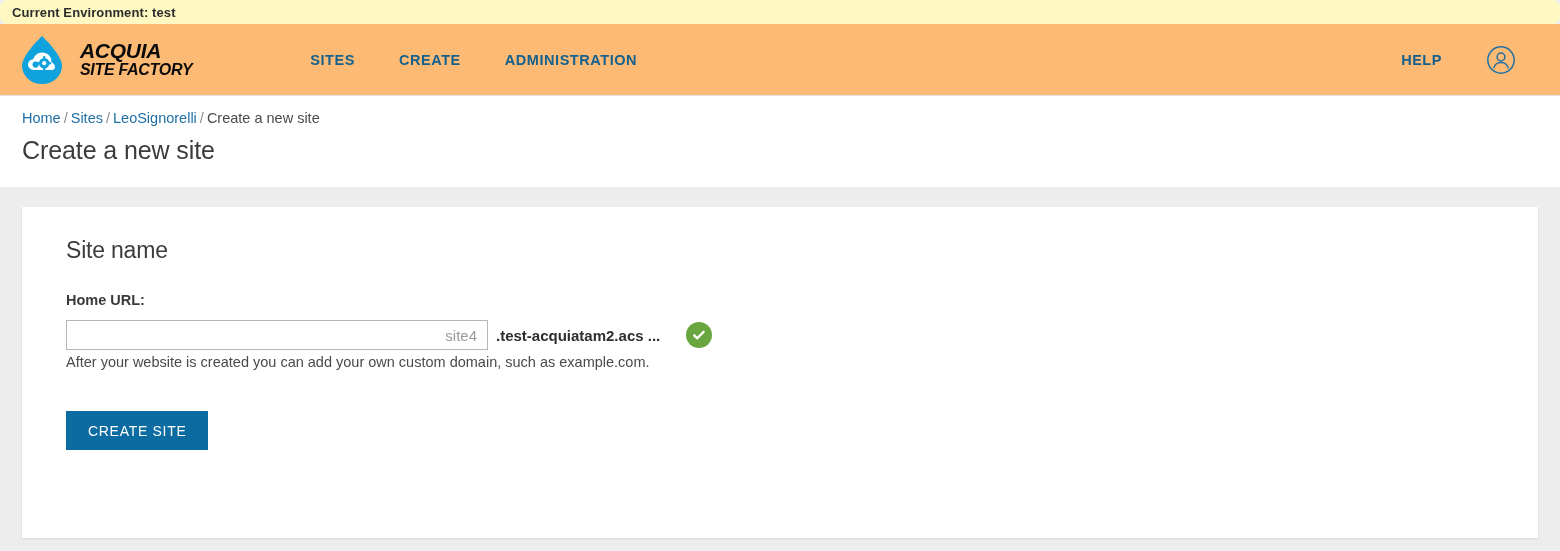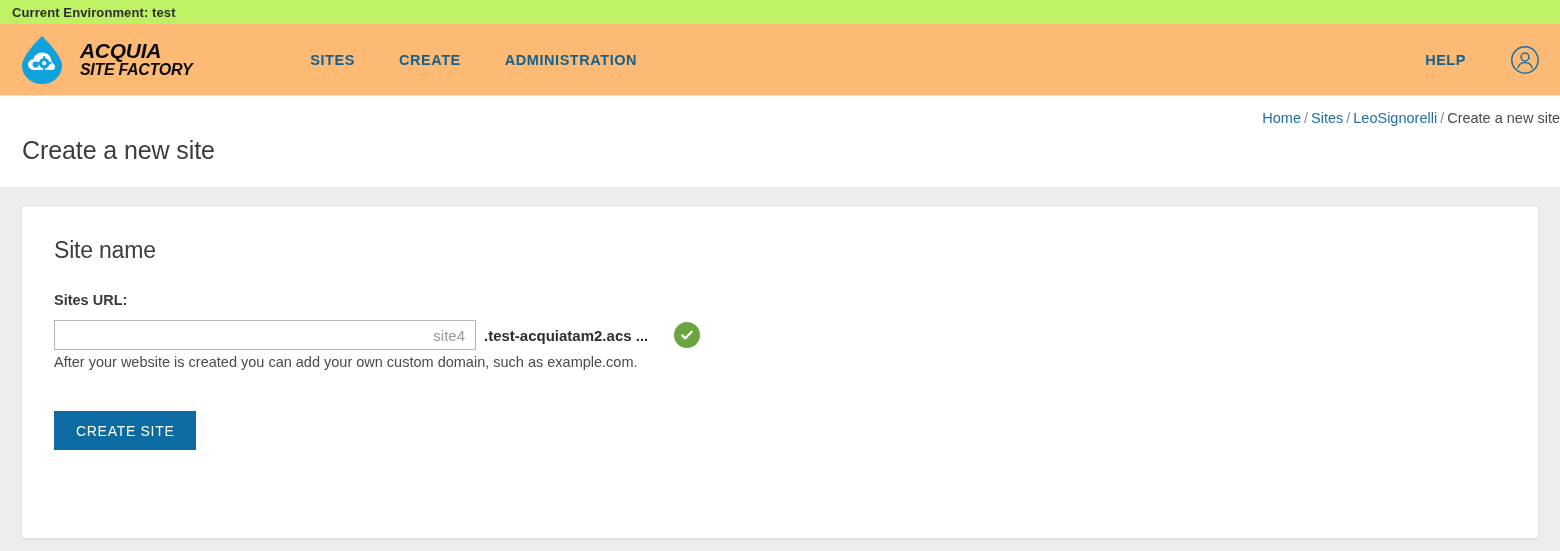--- a/index.html
+++ b/index.html
@@ -12,24 +12,25 @@
     height: 551px;
     background: #ededed;
     font-family: "Liberation Sans", sans-serif;
     color: #333333;
     overflow: hidden;
   }
 
   
   .env-bar {
     height: 24px;
-    background: #bef264;
+    background: #fef9c3;
     display: flex;
     align-items: center;
     padding: 0 0 0 12px;
+    border-radius: 8px;
   }
   .env-bar-text {
     font-size: 13px;
     font-weight: bold;
     color: #2d2d2d;
     letter-spacing: 0.1px;
   }
 
   
   .header {
@@ -79,21 +80,21 @@
     color: #15618e;
     letter-spacing: 0.55px;
     text-decoration: none;
     cursor: pointer;
   }
   .header-right {
     margin-left: auto;
     display: flex;
     align-items: center;
     gap: 44px;
-    padding-right: 20px;
+    padding-right: 44px;
   }
   .help-link {
     font-size: 14.5px;
     font-weight: bold;
     color: #15618e;
     letter-spacing: 0.55px;
     text-decoration: none;
     cursor: pointer;
   }
   .avatar-btn {
@@ -105,21 +106,20 @@
 
   
   .crumb-block {
     background: #ffffff;
     padding: 14px 0 22px 22px;
   }
   .breadcrumb {
     font-size: 14.5px;
     color: #6b6b6b;
     margin-bottom: 10px;
-    text-align: right;
   }
   .breadcrumb a {
     color: #1f6fa5;
     text-decoration: none;
     cursor: pointer;
   }
   .crumb-sep { color: #8d8d8d; margin: 0 3px; }
   .crumb-current { color: #4a4a4a; }
   .page-title {
     font-size: 25px;
@@ -133,21 +133,21 @@
   .content-area {
     background: #ededed;
     padding: 20px 22px 0 22px;
     height: 371px;
   }
   .card {
     background: #ffffff;
     width: 1516px;
     height: 331px;
     box-shadow: 0 1px 2px rgba(0,0,0,0.10);
-    padding: 30px 32px;
+    padding: 30px 44px;
   }
   .card-title {
     font-size: 23px;
     font-weight: normal;
     color: #3c3c3c;
     margin: 0 0 28px 0;
     letter-spacing: -0.2px;
   }
   .field-label {
     font-size: 14.5px;
@@ -262,21 +262,21 @@
   <div class="breadcrumb">
     <a>Home</a><span class="crumb-sep">/</span><a>Sites</a><span class="crumb-sep">/</span><a>LeoSignorelli</a><span class="crumb-sep">/</span><span class="crumb-current">Create a new site</span>
   </div>
   <h1 class="page-title">Create a new site</h1>
 </div>
 
 <div class="content-area">
   <div class="card">
     <h2 class="card-title">Site name</h2>
 
-    <label class="field-label">Sites URL:</label>
+    <label class="field-label">Home URL:</label>
 
     <div class="url-row">
       <input class="url-input" type="text" placeholder="site4" style="">
       <span class="url-suffix">.test-acquiatam2.acs ...</span>
       <span class="status-ok">
         <svg width="16" height="16" viewBox="0 0 16 16" xmlns="http://www.w3.org/2000/svg">
           <path d="M3.2 8.3 L6.3 11.3 L12.7 4.8" fill="none" stroke="#ffffff" stroke-width="2.3" stroke-linecap="round" stroke-linejoin="round"></path>
         </svg>
       </span>
     </div>

